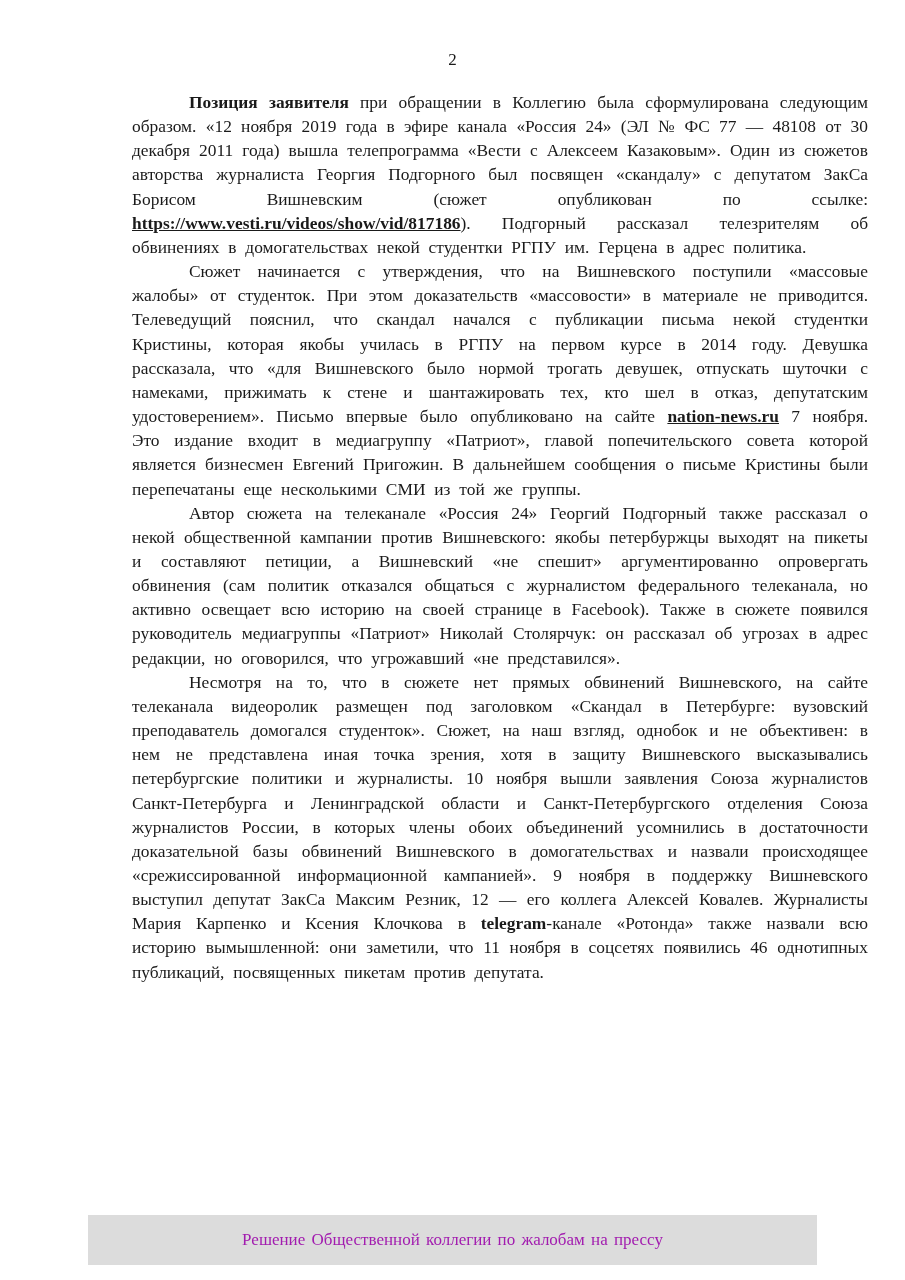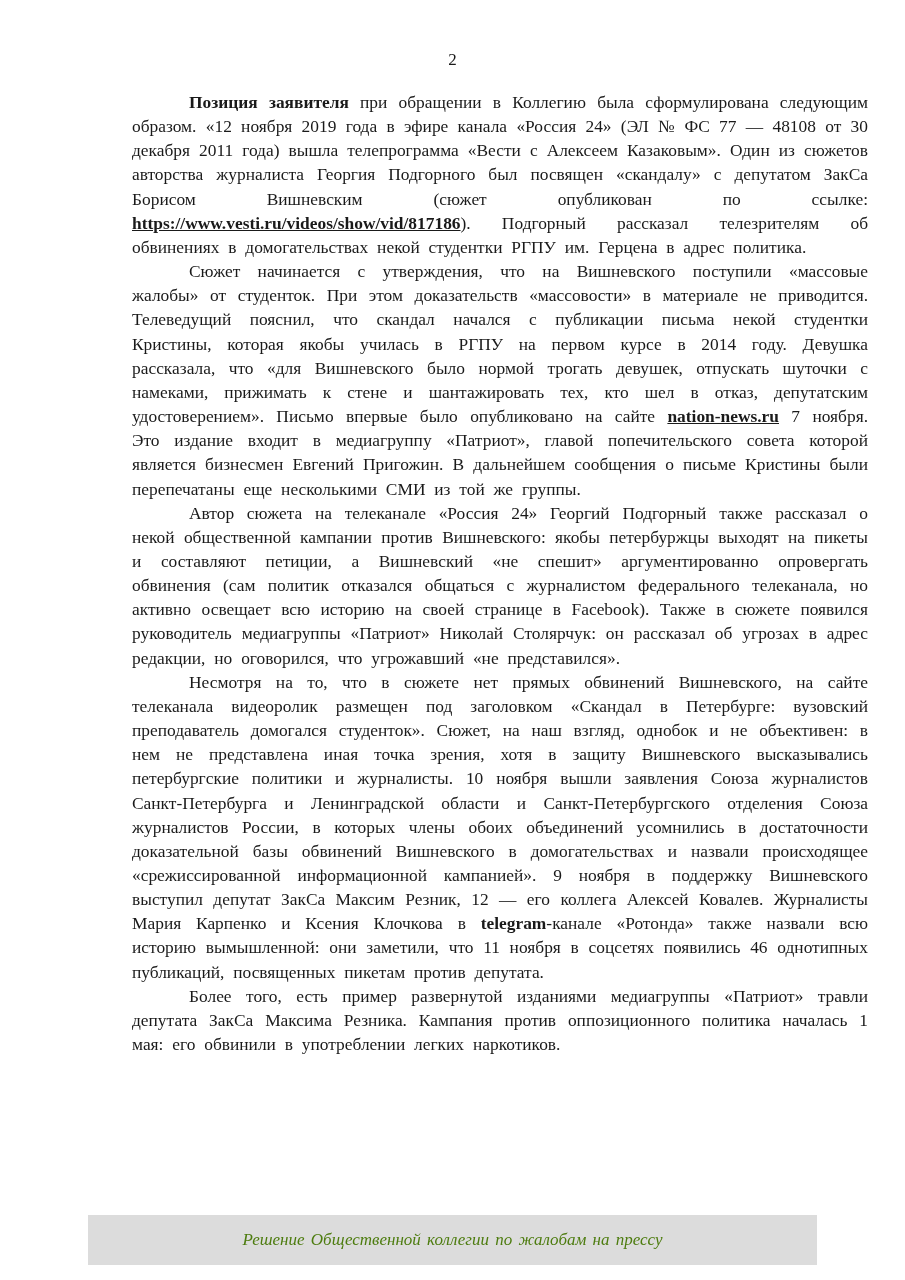--- a/index.html
+++ b/index.html
@@ -54,38 +54,36 @@
     left: 88px;
     top: 1215px;
     width: 729px;
     height: 50px;
     background: #dcdcdc;
     display: flex;
     align-items: center;
     justify-content: center;
   }
   .footer-text {
-    font-style: italic;
     font-size: 17px;
     word-spacing: 2px;
-    color: #4d7c0f;
+    color: #a21caf;
   }
 </style>
 </head>
 <body>
 
 <div class="page">
 
   <div class="page-number">2</div>
 
   <div class="content">
       <p><span class="seg-bold">Позиция заявителя</span><span class="seg-plain"> при обращении в Коллегию была сформулирована следующим образом. «12 ноября 2019 года в эфире канала «Россия 24» (ЭЛ № ФС 77 — 48108 от 30 декабря 2011 года) вышла телепрограмма «Вести с Алексеем Казаковым». Один из сюжетов авторства журналиста Георгия Подгорного был посвящен «скандалу» с депутатом ЗакСа Борисом Вишневским (сюжет опубликован по ссылке: </span><a class="doc-link" href="#">https://www.vesti.ru/videos/show/vid/817186</a><span class="seg-plain">). Подгорный рассказал телезрителям об обвинениях в домогательствах некой студентки РГПУ им. Герцена в адрес политика.</span></p>
       <p><span class="seg-plain">Сюжет начинается с утверждения, что на Вишневского поступили «массовые жалобы» от студенток. При этом доказательств «массовости» в материале не приводится. Телеведущий пояснил, что скандал начался с публикации письма некой студентки Кристины, которая якобы училась в РГПУ на первом курсе в 2014 году. Девушка рассказала, что «для Вишневского было нормой трогать девушек, отпускать шуточки с намеками, прижимать к стене и шантажировать тех, кто шел в отказ, депутатским удостоверением». Письмо впервые было опубликовано на сайте </span><a class="doc-link" href="#">nation-news.ru</a><span class="seg-plain"> 7 ноября. Это издание входит в медиагруппу «Патриот», главой попечительского совета которой является бизнесмен Евгений Пригожин. В дальнейшем сообщения о письме Кристины были перепечатаны еще несколькими СМИ из той же группы.</span></p>
       <p><span class="seg-plain">Автор сюжета на телеканале «Россия 24» Георгий Подгорный также рассказал о некой общественной кампании против Вишневского: якобы петербуржцы выходят на пикеты и составляют петиции, а Вишневский «не спешит» аргументированно опровергать обвинения (сам политик отказался общаться с журналистом федерального телеканала, но активно освещает всю историю на своей странице в Facebook). Также в сюжете появился руководитель медиагруппы «Патриот» Николай Столярчук: он рассказал об угрозах в адрес редакции, но оговорился, что угрожавший «не представился».</span></p>
       <p><span class="seg-plain">Несмотря на то, что в сюжете нет прямых обвинений Вишневского, на сайте телеканала видеоролик размещен под заголовком «Скандал в Петербурге: вузовский преподаватель домогался студенток». Сюжет, на наш взгляд, однобок и не объективен: в нем не представлена иная точка зрения, хотя в защиту Вишневского высказывались петербургские политики и журналисты. 10 ноября вышли заявления Союза журналистов Санкт-Петербурга и Ленинградской области и Санкт-Петербургского отделения Союза журналистов России, в которых члены обоих объединений усомнились в достаточности доказательной базы обвинений Вишневского в домогательствах и назвали происходящее «срежиссированной информационной кампанией». 9 ноября в поддержку Вишневского выступил депутат ЗакСа Максим Резник, 12 — его коллега Алексей Ковалев. Журналисты Мария Карпенко и Ксения Клочкова в </span><span class="seg-bold">telegram</span><span class="seg-plain">-канале «Ротонда» также назвали всю историю вымышленной: они заметили, что 11 ноября в соцсетях появились 46 однотипных публикаций, посвященных пикетам против депутата.</span></p>
-      <p><span class="seg-plain">Более того, есть пример развернутой изданиями медиагруппы «Патриот» травли депутата ЗакСа Максима Резника. Кампания против оппозиционного политика началась 1 мая: его обвинили в употреблении легких наркотиков.</span></p>
     </div>
 
   <div class="footer-bar">
     <div class="footer-text">Решение Общественной коллегии по жалобам на прессу</div>
   </div>
 
 </div>
 
 </body></html>

